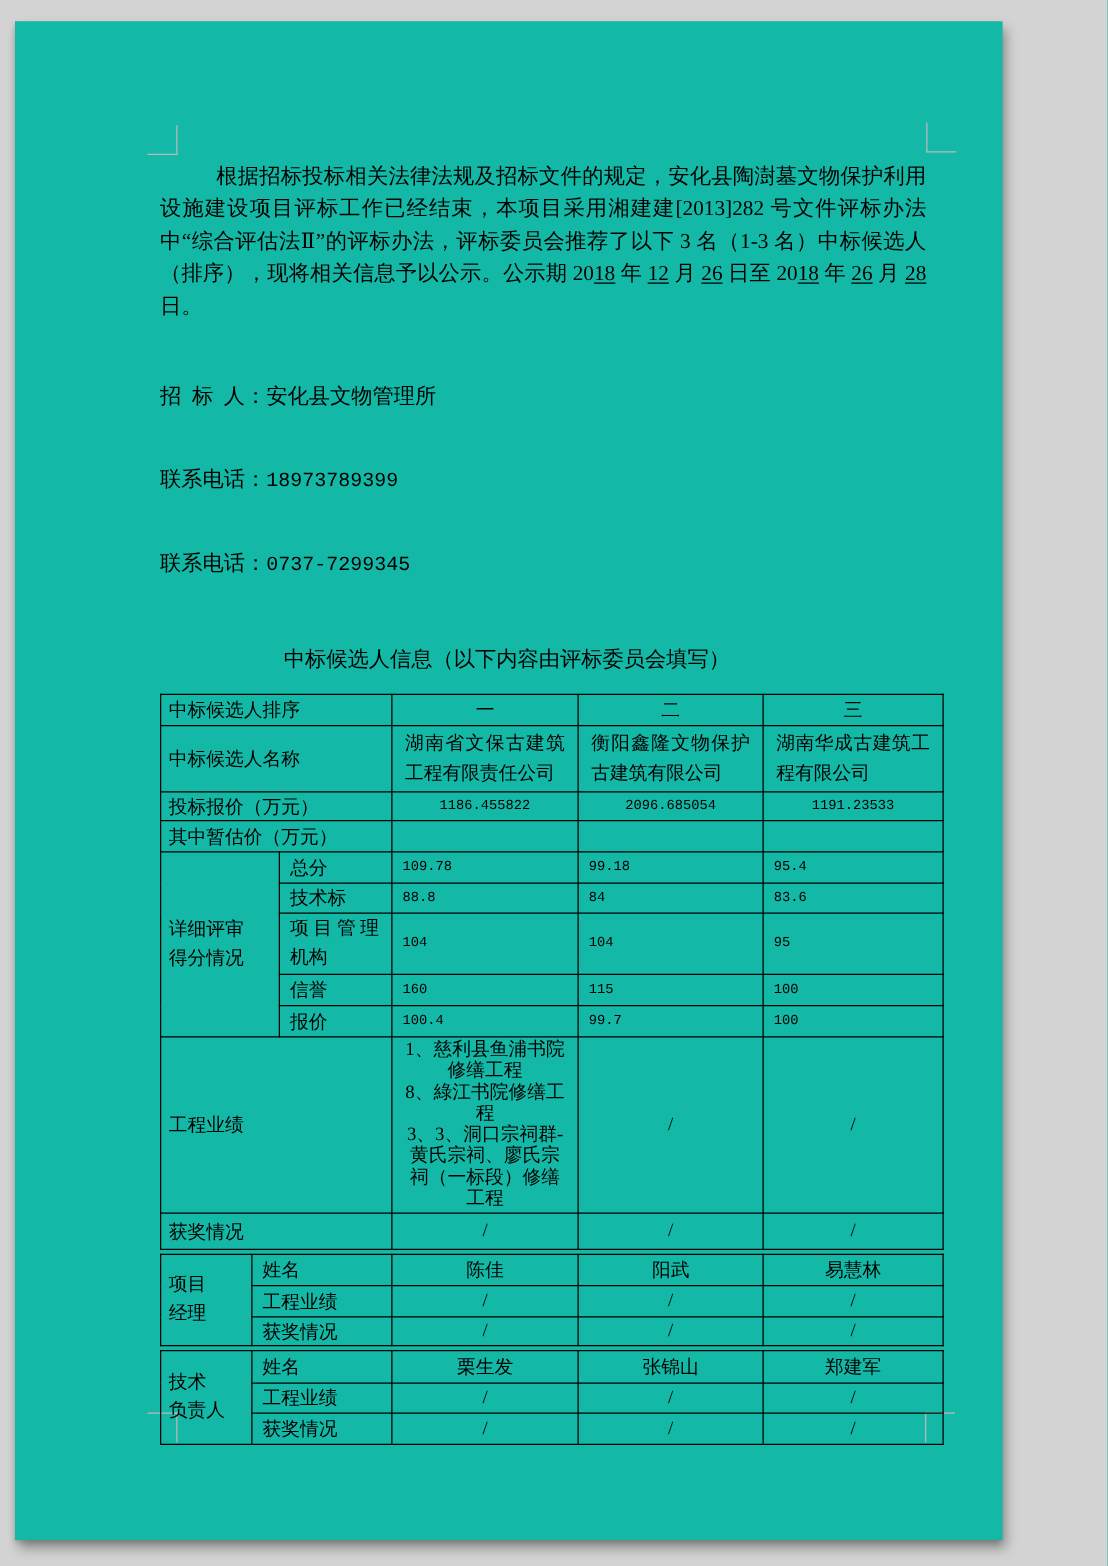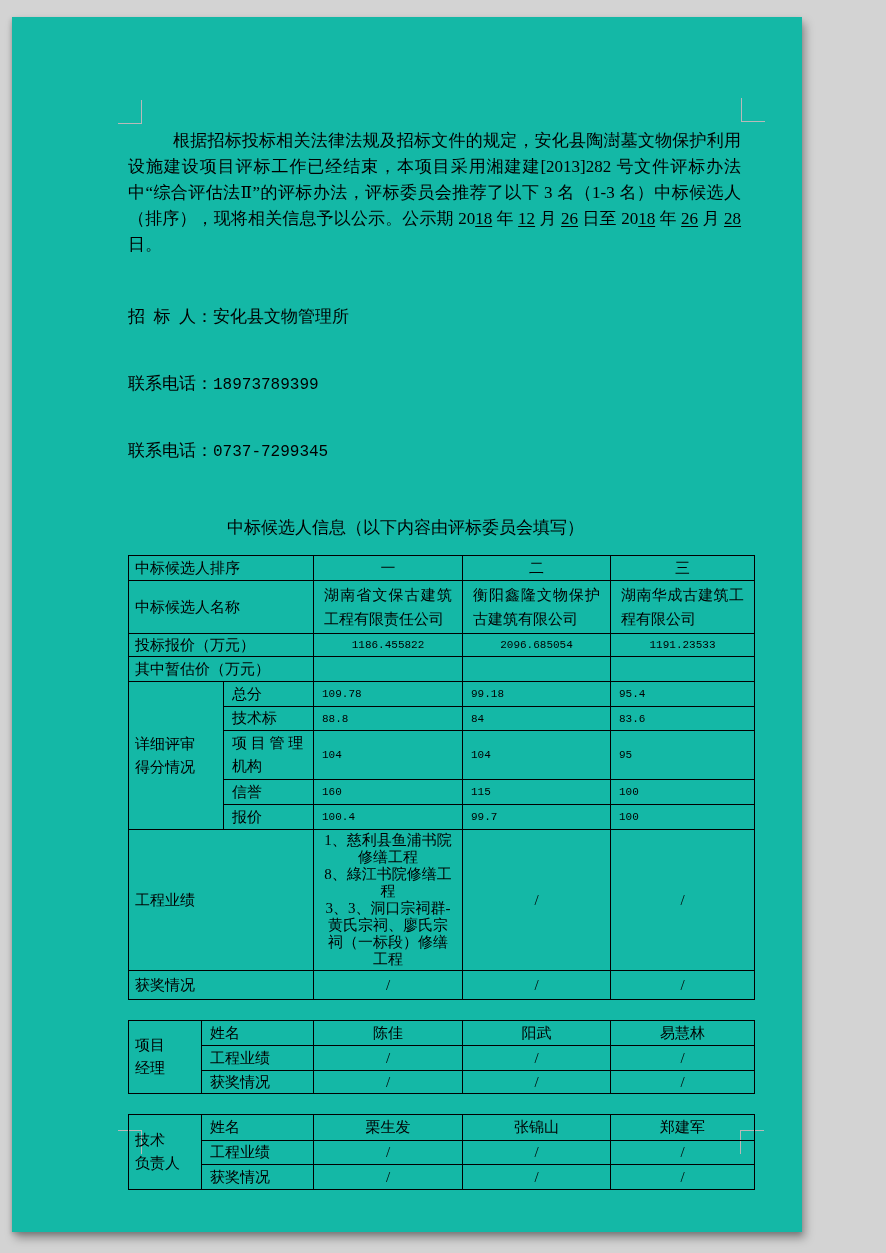--- a/index.html
+++ b/index.html
@@ -37,21 +37,21 @@
   .contacts { margin-top:4px; font-size:17px; line-height:22px; white-space:pre-wrap; }
   .contacts .cline { height:23px; }
   .mono, .num { font-family:Liberation Mono, monospace; }
   .contacts .mono { font-size:16px; }
 
   .title { font-size:17px; margin:9px 0 16px 99px; }
 
   table { border-collapse:collapse; table-layout:fixed; width:626px; font-size:15px; }
   td { border:1px solid #000; padding:1px 6px; vertical-align:middle; overflow:hidden; word-break:break-all; }
   .tblock { margin-top:0; }
-  .tgap { margin-top:20px;border-radius:19px; }
+  .tgap { margin-top:3px;border-radius:19px; }
 
   td.c { text-align:center; }
   td.lab { padding-left:6px; }
   td.sub { padding-left:8px; }
   td.val { padding-left:8px; }
   td.num { font-size:11px; }
   td.co { text-align:justify; padding:2px 10px; line-height:24px; }
   td.pre { white-space:pre-line; line-height:23px; }
   td.ach { padding:2px 8px; line-height:17px; text-align:center; }
   .ach div { text-align:center; }

